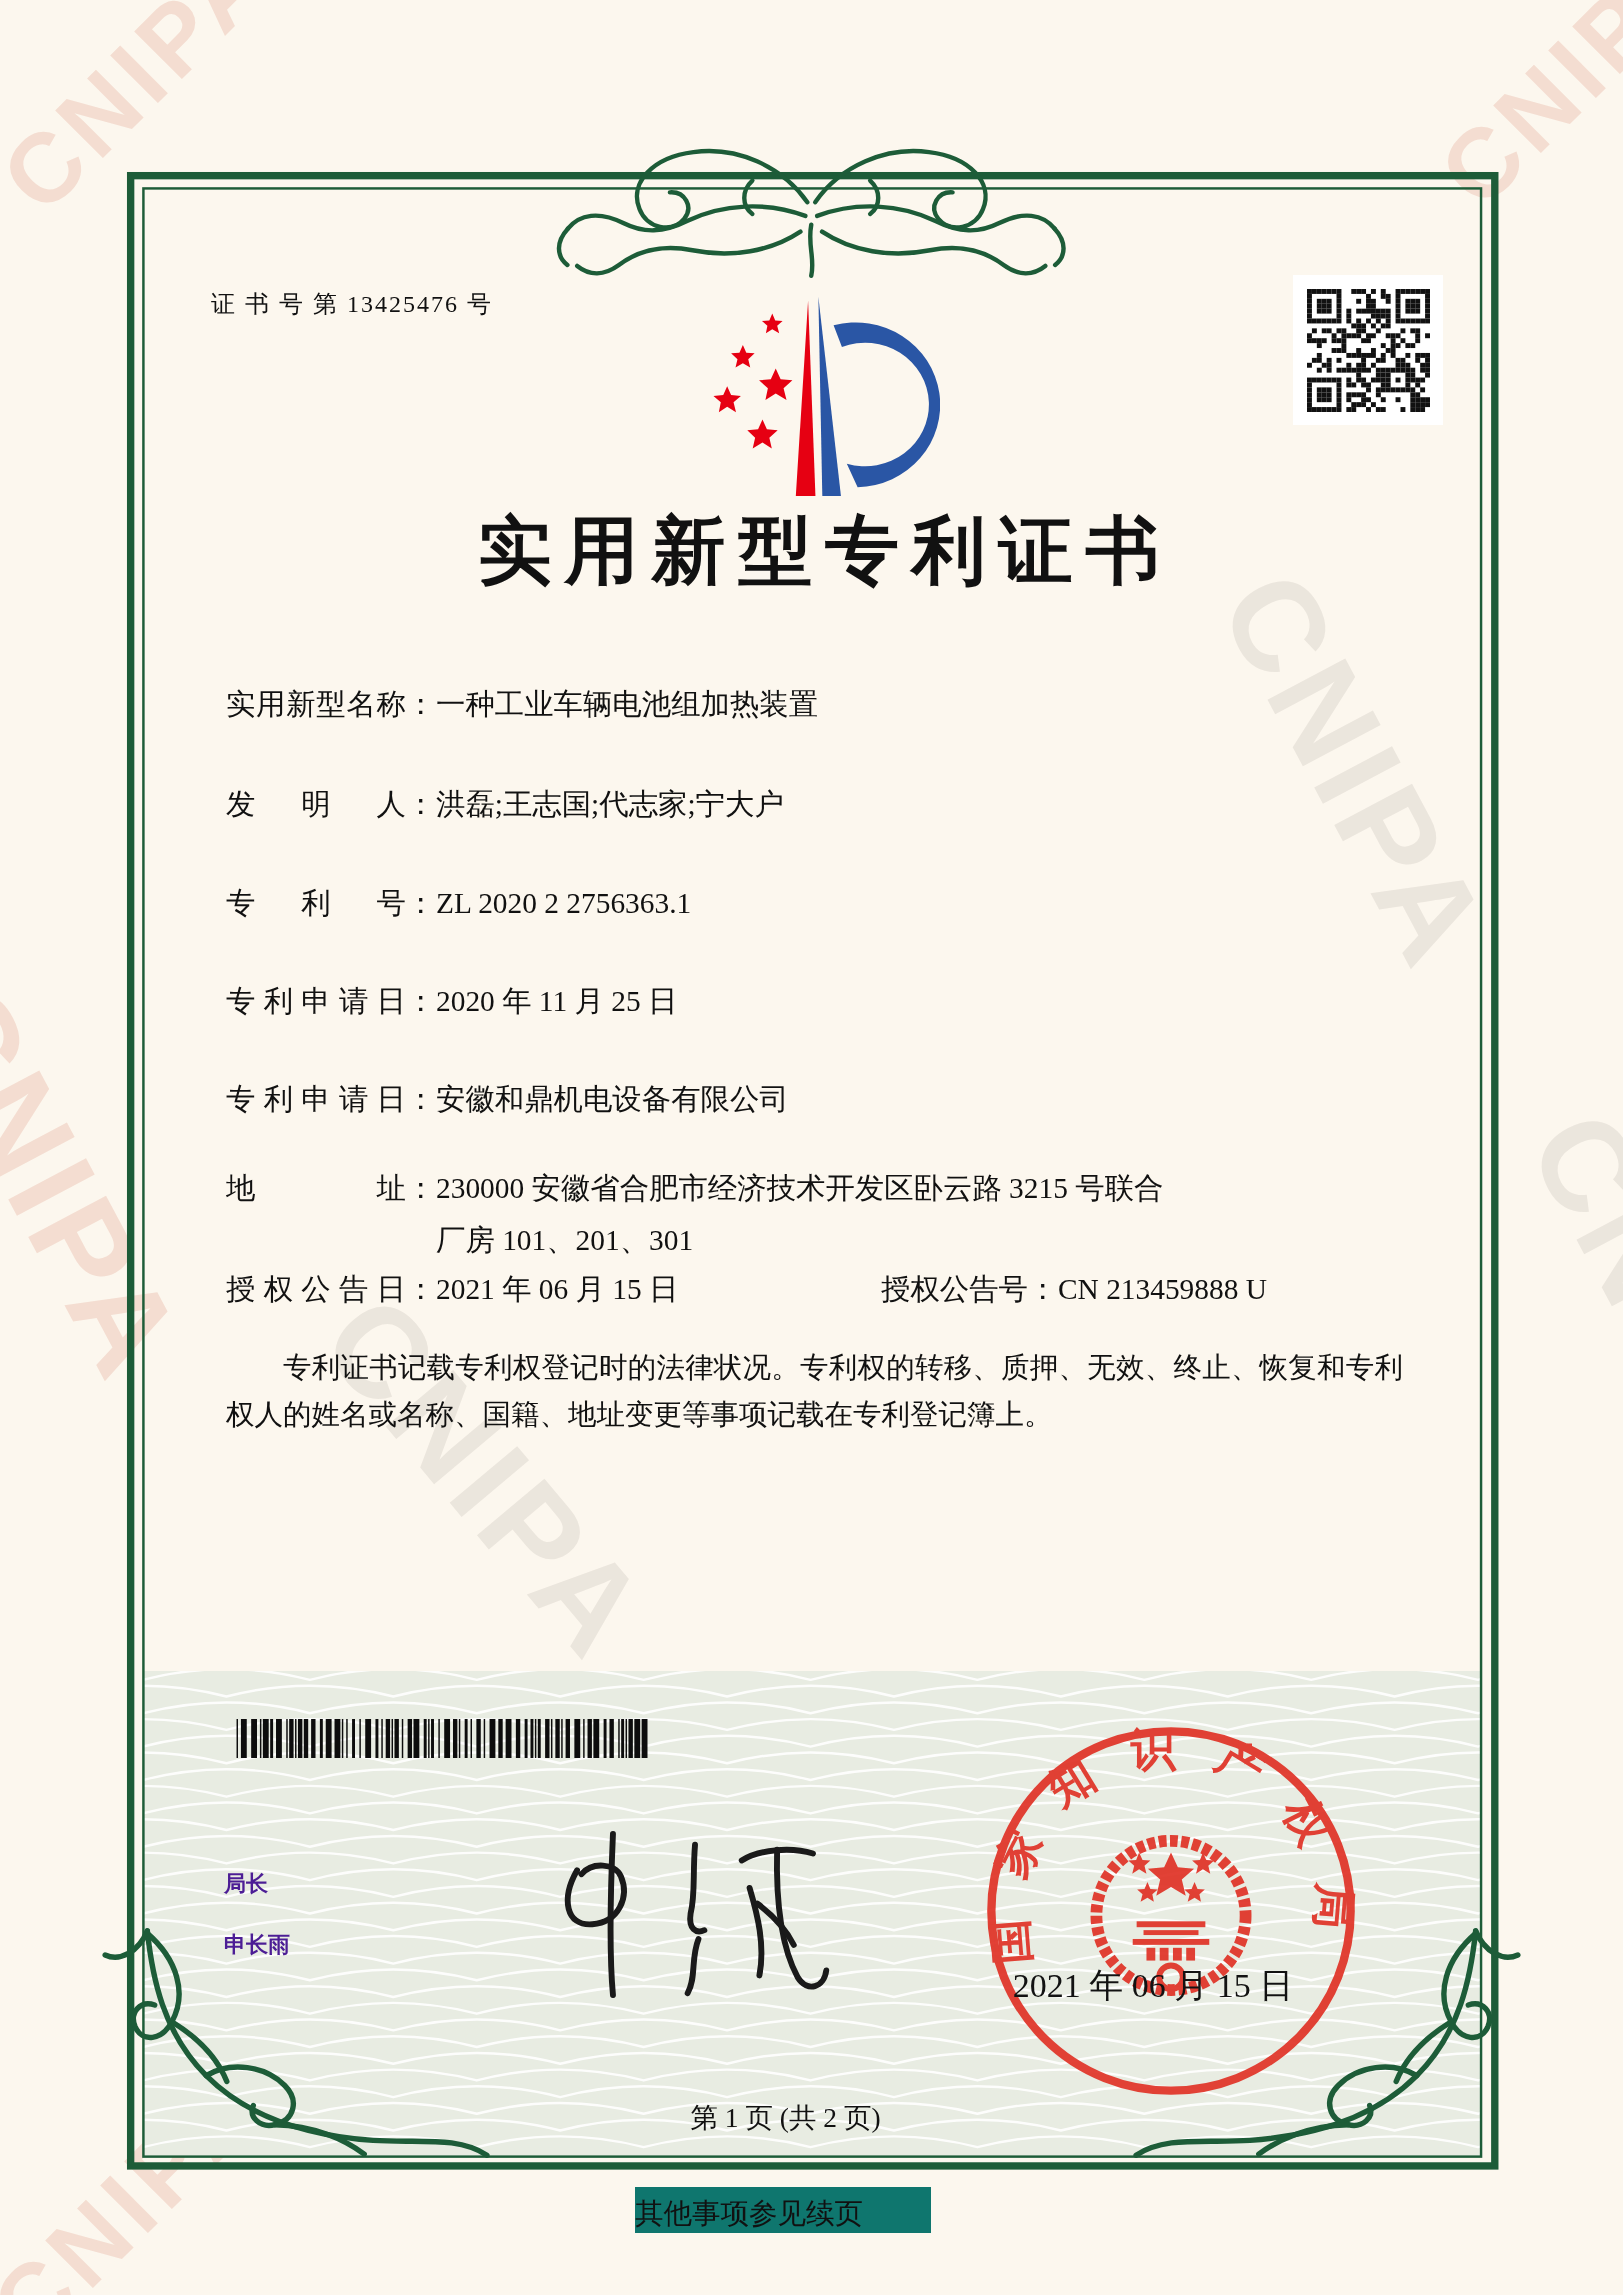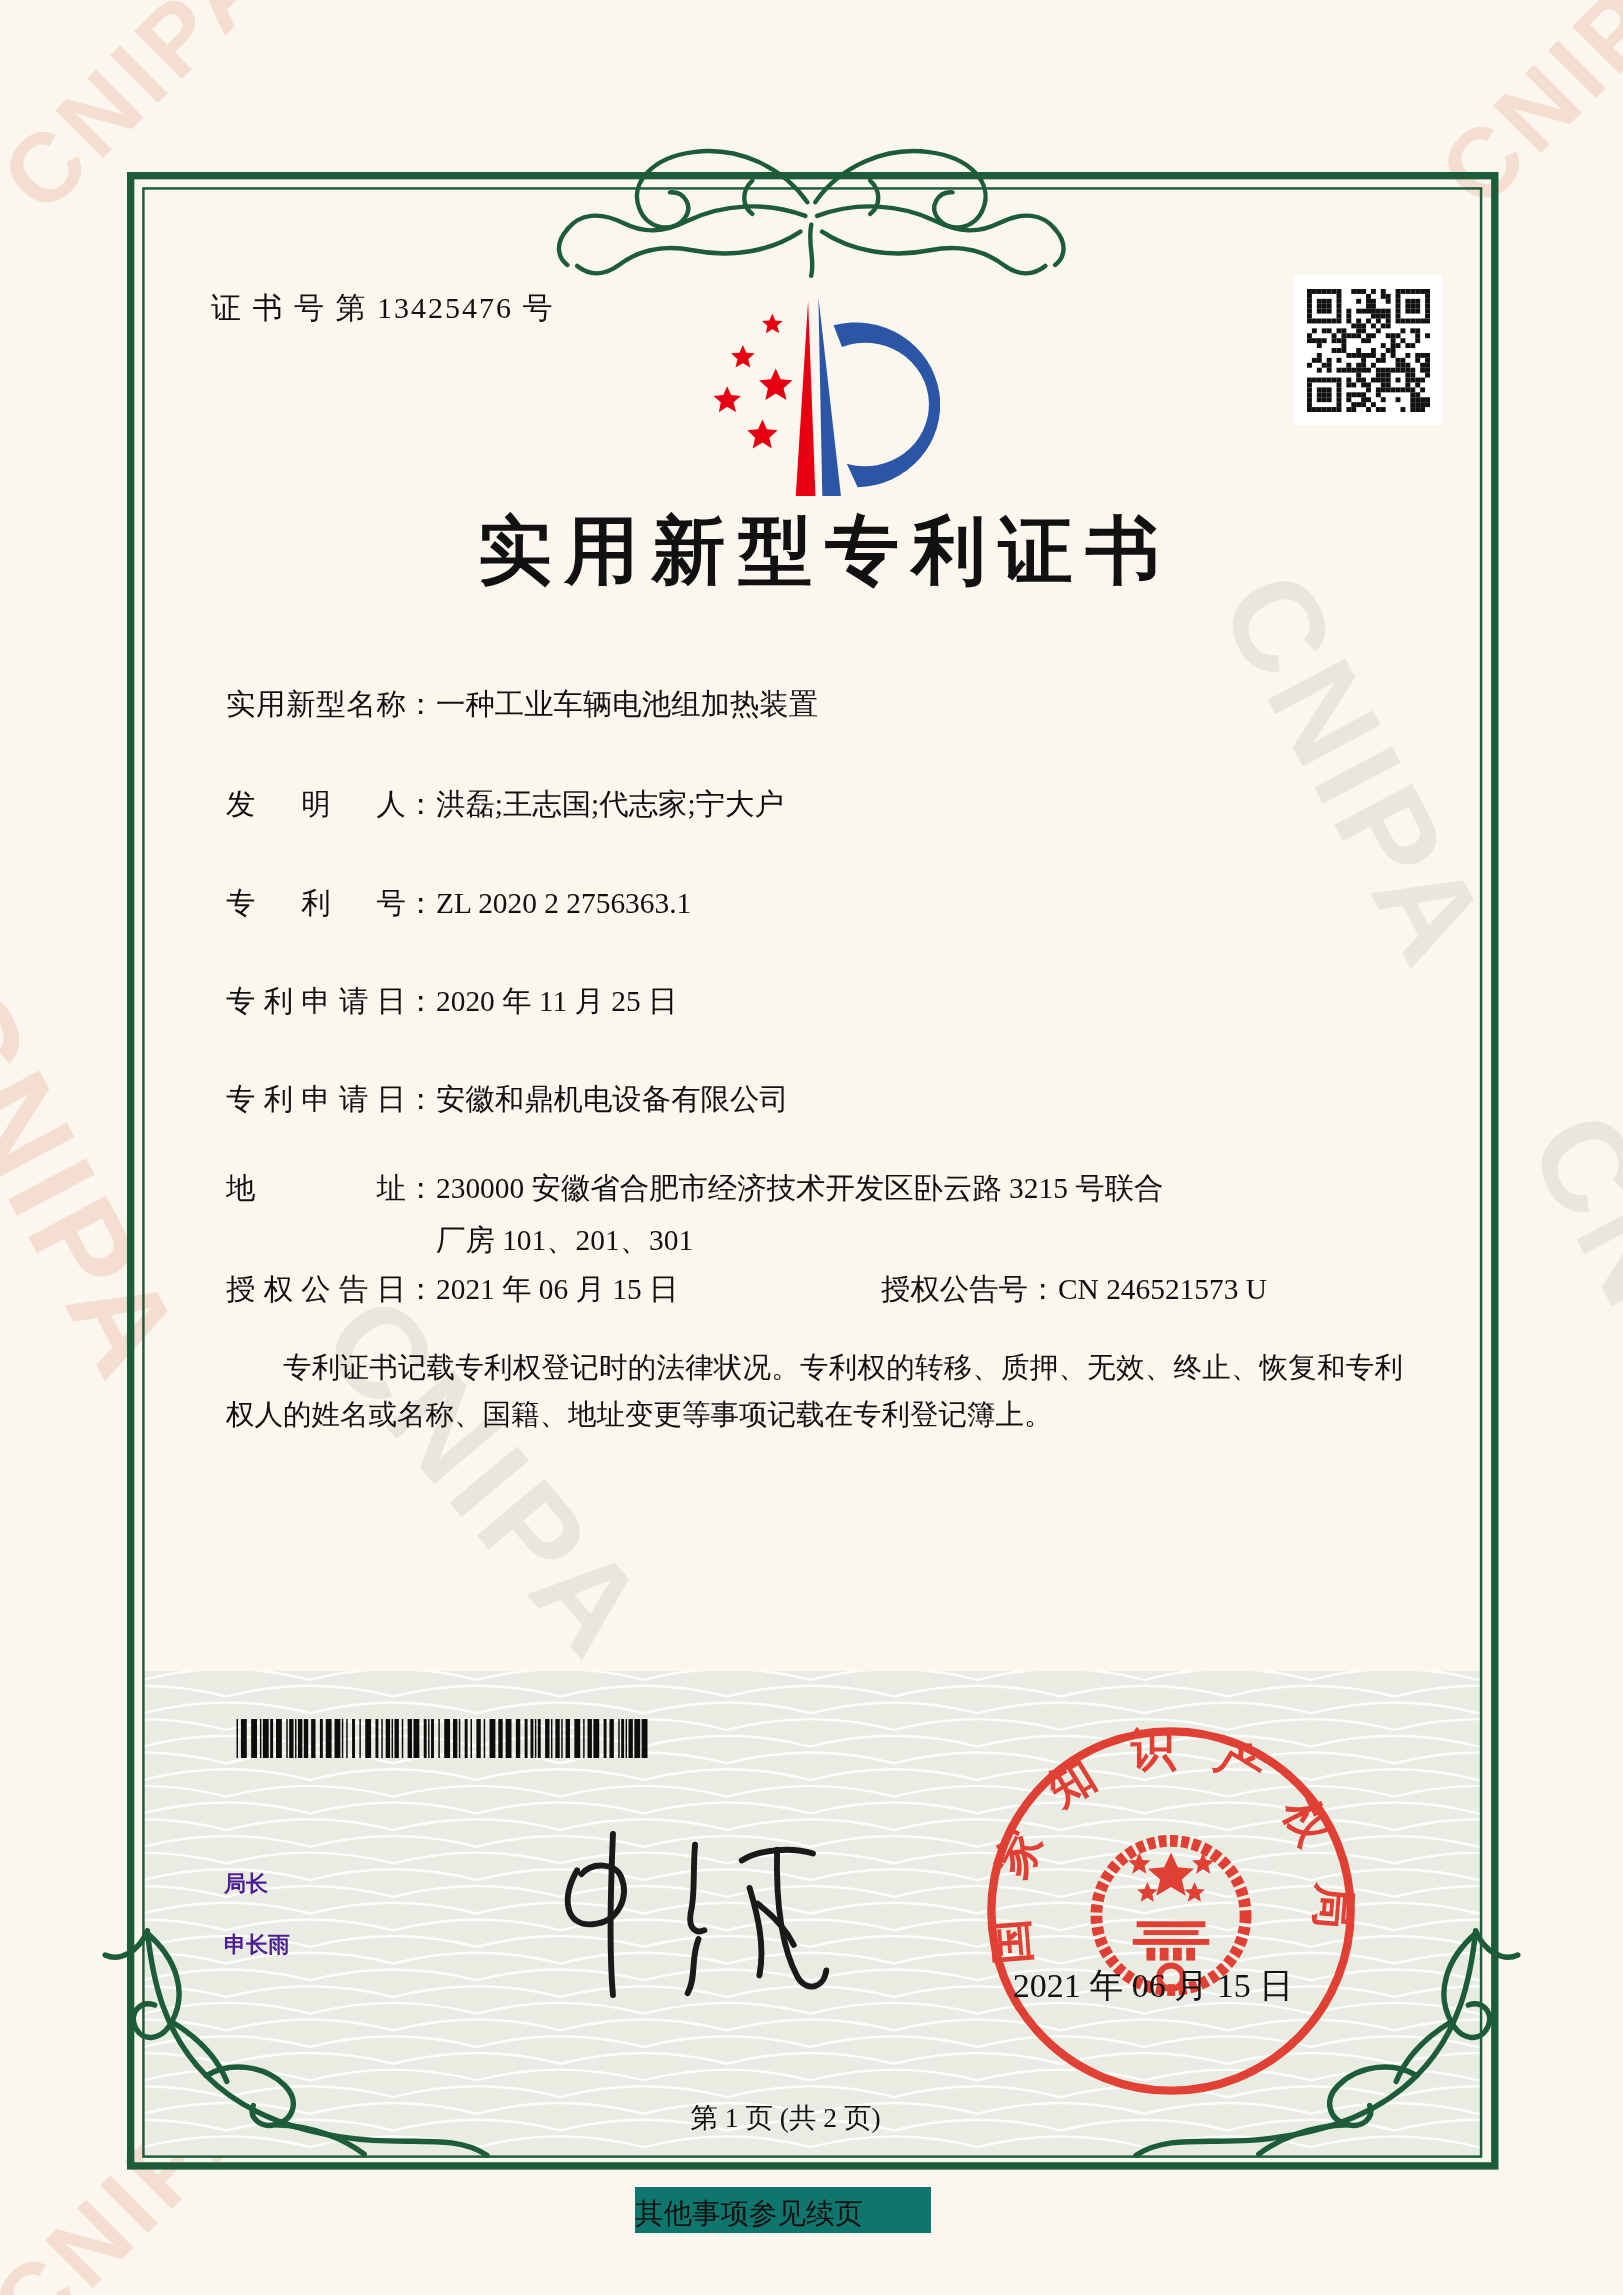--- a/index.html
+++ b/index.html
@@ -21,21 +21,21 @@
     white-space:nowrap;
   }
   .wm.pink{color:rgba(214,120,96,0.20);}
   .wm.gray{color:rgba(120,118,110,0.13);}
   
   .waveband{position:absolute;left:143px;top:1671px;width:1338px;height:486px;background:#e8ece2;}
   .waveband svg{display:block;width:100%;height:100%;}
   
   .decor{position:absolute;left:0;top:0;width:1623px;height:2295px;z-index:3;pointer-events:none;}
   
-  .cert-no{position:absolute;left:211px;top:288px;font-size:30px;letter-spacing:2px;z-index:4;}
+  .cert-no{position:absolute;left:211px;top:288px;font-size:24px;letter-spacing:2px;z-index:4;}
   .logo{position:absolute;left:685px;top:271px;width:255px;height:248px;z-index:4;}
   .qr-box{position:absolute;left:1293px;top:275px;width:150px;height:150px;background:#fff;z-index:4;}
   .qr-box svg{position:absolute;left:13.7px;top:13.7px;}
   .title{
     position:absolute;left:0;top:502px;width:1623px;
     text-align:center;font-size:74px;font-weight:bold;
     letter-spacing:12.8px;padding-left:27px;box-sizing:border-box;z-index:4;
   }
   
   .field-row{position:absolute;left:226px;width:1227px;font-size:29.4px;line-height:36px;z-index:4;display:flex;align-items:flex-start;}
@@ -513,21 +513,21 @@
       <div class="addr2">厂房 101、201、301</div>
     </span>
   </div>
   <div class="field-row" style="top:1271px">
     <span class="flabel">授权公告日</span>
       <span class="fcolon">：</span>
       <span class="fvalue">2021 年 06 月 15 日</span>
     <span class="row7b">
       <span class="flabel short">授权公告号</span>
         <span class="fcolon">：</span>
-        <span class="fvalue">CN 246521573 U</span>
+        <span class="fvalue">CN 213459888 U</span>
     </span>
   </div>
 
   <div class="paras">
     <p>专利证书记载专利权登记时的法律状况。专利权的转移、质押、无效、终止、恢复和专利权人的姓名或名称、国籍、地址变更等事项记载在专利登记簿上。</p>
   </div>
 
   <svg class="barcode" id="barcodesvg" width="415" height="39" viewBox="0 0 845 80">
       <rect x="0" y="0" width="3" height="80" fill="#0d0d0d"></rect>
       <rect x="9" y="0" width="12" height="80" fill="#0d0d0d"></rect>

